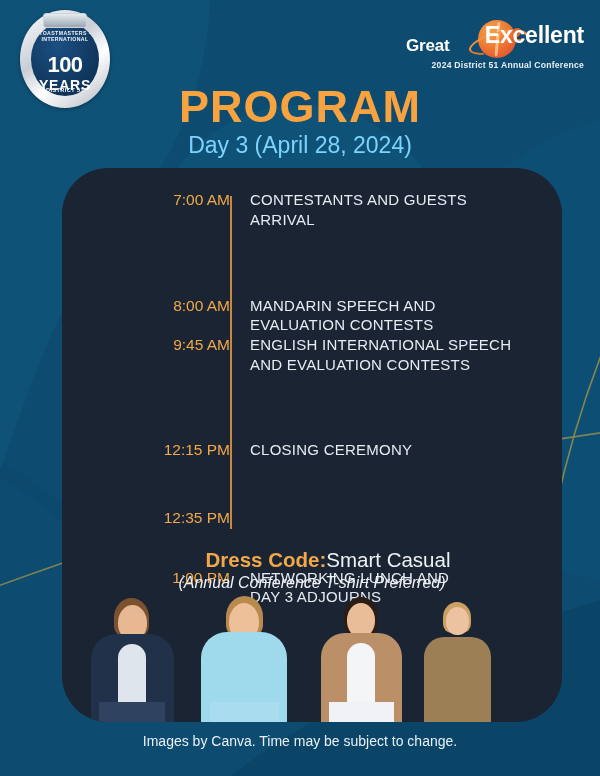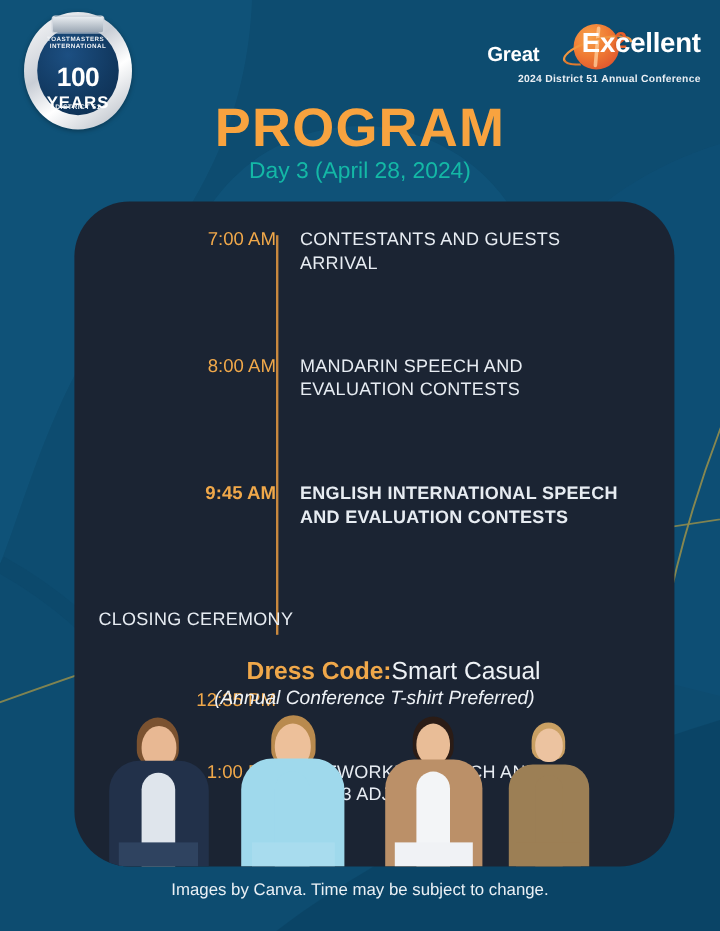--- a/index.html
+++ b/index.html
@@ -94,21 +94,21 @@
     font-size:8.6px; color:#e9eef3; letter-spacing:.25px; margin-top:2px;
     font-weight:600;
   }
 
   .title-wrap { position:absolute; left:0; right:0; top:84px; text-align:center; }
   .title {
     font-size:45px; font-weight:bold; color:#f8a33f;
     letter-spacing:1px; line-height:1;
   }
   .subtitle {
-    font-size:19px; color:#14b8a6; margin-top:4px; line-height:1.1;
+    font-size:23px; color:#7dd3fc; margin-top:4px; line-height:1.1;
   }
 
   
   .card {
     position:absolute; left:62px; top:168px; width:500px; height:554px;
     background:#1b2433; border-radius:46px; z-index:2; overflow:hidden;
   }
 
   .schedule { position:absolute; left:0; top:22px; width:100%; }
   .divider {
@@ -204,26 +204,27 @@
       <div class="row" style="margin-top: 0px;">
         <div class="row-time">7:00 AM</div>
         <div class="row-title">CONTESTANTS AND GUESTS
 ARRIVAL</div>
       </div>
       <div class="row" style="margin-top: 66px;">
         <div class="row-time">8:00 AM</div>
         <div class="row-title">MANDARIN SPEECH AND
 EVALUATION CONTESTS</div>
       </div>
-      <div class="row" style="margin-top: 67px; font-weight: bold;">
+      <div class="row" style="">
         <div class="row-time">9:45 AM</div>
         <div class="row-title">ENGLISH INTERNATIONAL SPEECH
 AND EVALUATION CONTESTS</div>
       </div>
       <div class="row" style="margin-top: 65px;">
+        <div class="row-time">12:15 PM</div>
         <div class="row-title">CLOSING CEREMONY</div>
       </div>
       <div class="row" style="margin-top: 47px;">
         <div class="row-time">12:35 PM</div>
       </div>
       <div class="row" style="margin-top: 39px;">
         <div class="row-time">1:00 PM</div>
         <div class="row-title">NETWORKING LUNCH AND
 DAY 3 ADJOURNS</div>
       </div>

